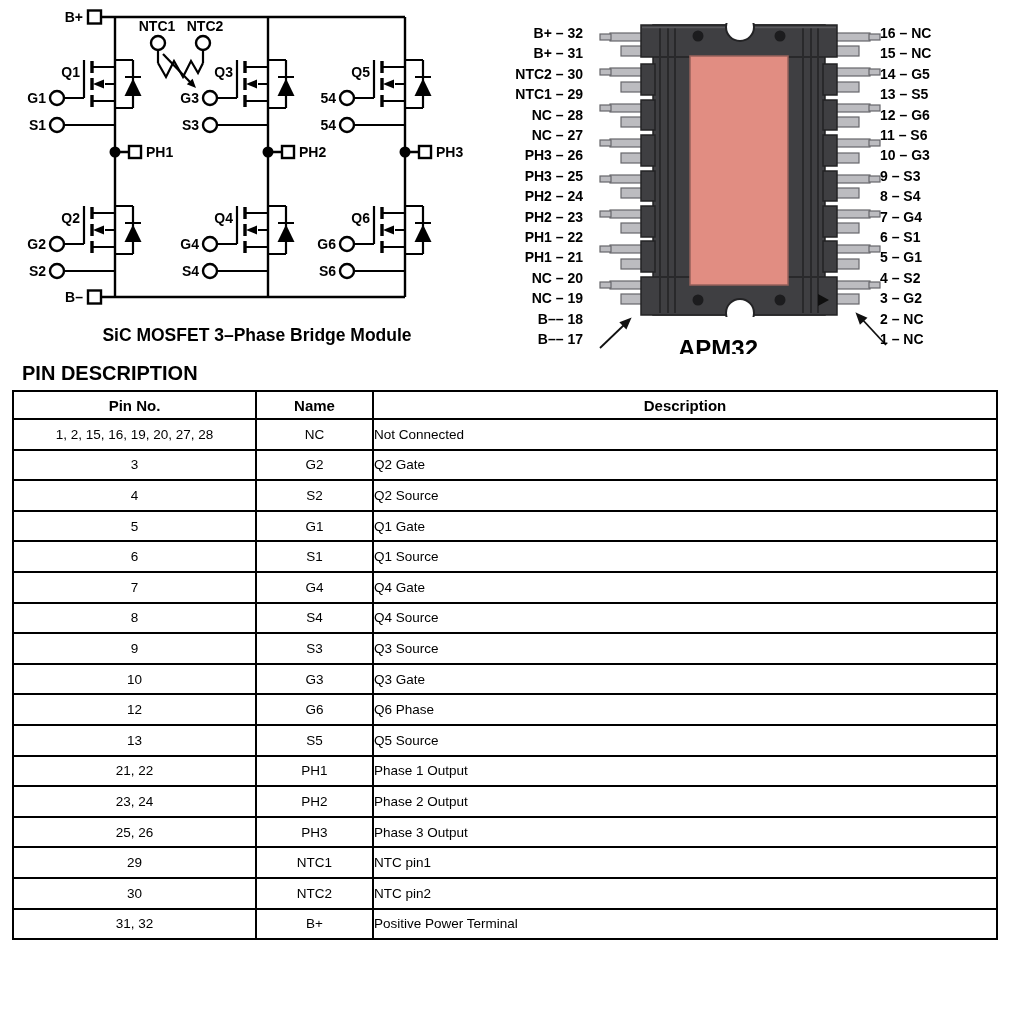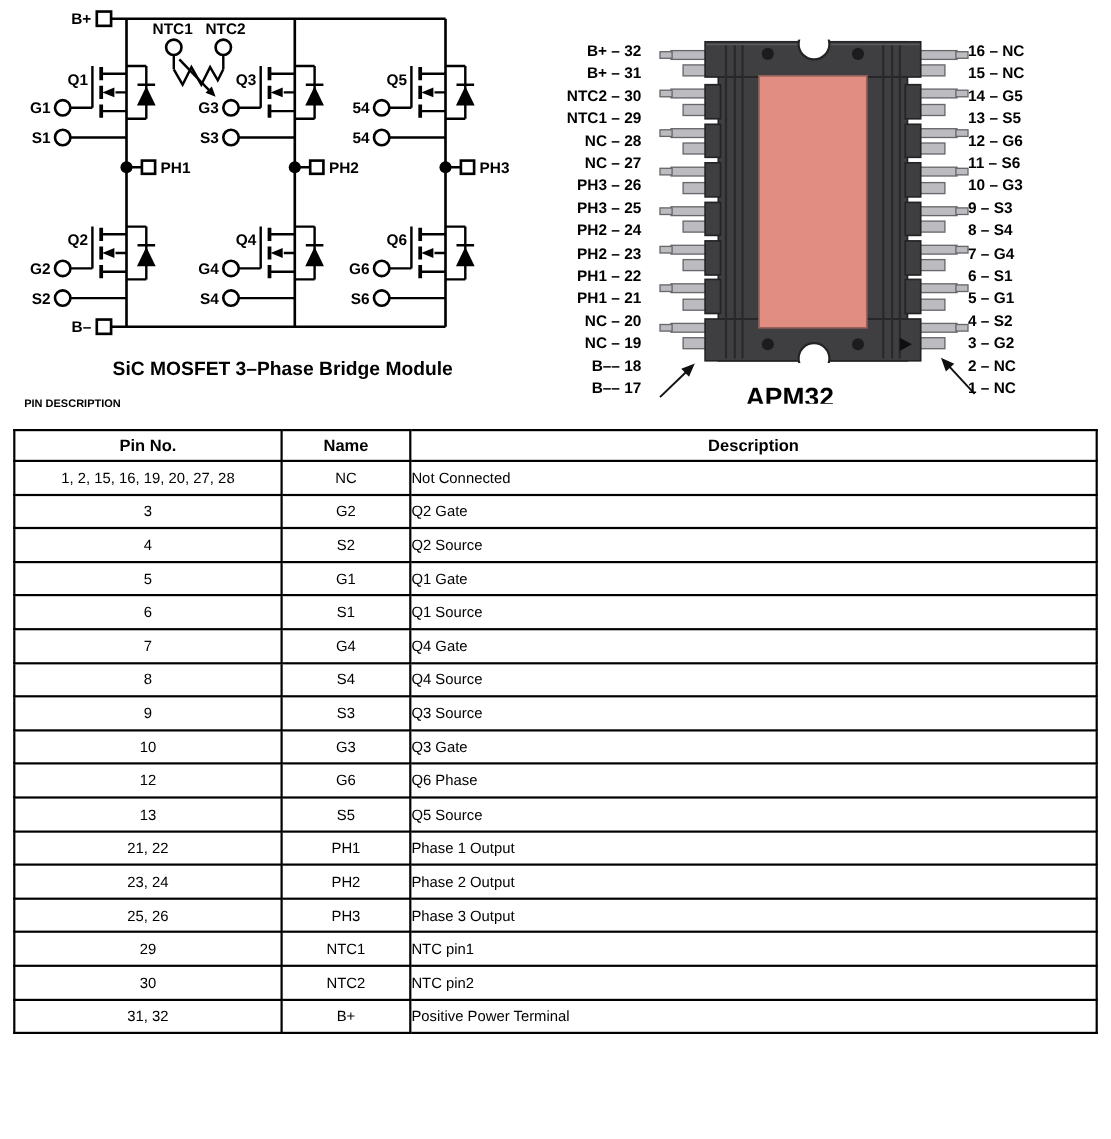--- a/index.html
+++ b/index.html
@@ -1,27 +1,27 @@
 <!DOCTYPE html>
 <html><head>
 <meta charset="utf-8">
 <style>
   html,body{margin:0;padding:0;background:#fff;}
   .page{position:relative;width:1010px;height:1035px;background:#fff;overflow:hidden;
         font-family:"Liberation Sans", sans-serif;color:#000;}
   svg text{font-family:"Liberation Sans", sans-serif;}
   .schematic{position:absolute;left:0;top:0;}
-  .package-fig{position:absolute;left:500px;top:16px;width:510px;height:360px;text-decoration:underline;}
+  .package-fig{position:absolute;left:500px;top:3px;width:510px;height:360px;text-decoration:underline;}
   .pkg-svg{position:absolute;left:0;top:0;}
   .pin-col{position:absolute;top:20px;font-size:14px;font-weight:700;line-height:20.4px;white-space:nowrap;}
   .pin-col.left{left:2px;width:81px;text-align:right;}
   .pin-col.right{left:380px;width:128px;text-align:left;}
   .apm-clip{position:absolute;left:178px;top:336px;width:124px;height:15px;overflow:hidden;
             text-align:left;font-size:24px;font-weight:700;line-height:19px;}
-  .section-title{position:absolute;left:22px;top:362px;font-size:10px;font-weight:700;}
+  .section-title{position:absolute;left:22px;top:362px;font-size:20px;font-weight:700;}
   table.pins{position:absolute;left:12px;top:390px;width:986px;border-collapse:collapse;
              table-layout:fixed;font-size:13.5px;}
   table.pins th, table.pins td{border:2px solid #000;padding:0;}
   table.pins th{height:26px;font-weight:700;text-align:center;font-size:15px;}
   table.pins td{height:28.6px;}
   td.c1,th.c1{width:241px;text-align:center;}
   td.c2,th.c2{width:115px;text-align:center;}
   td.c3{text-align:left;padding-left:10px;}
   th.c3{text-align:center;}
 </style>

